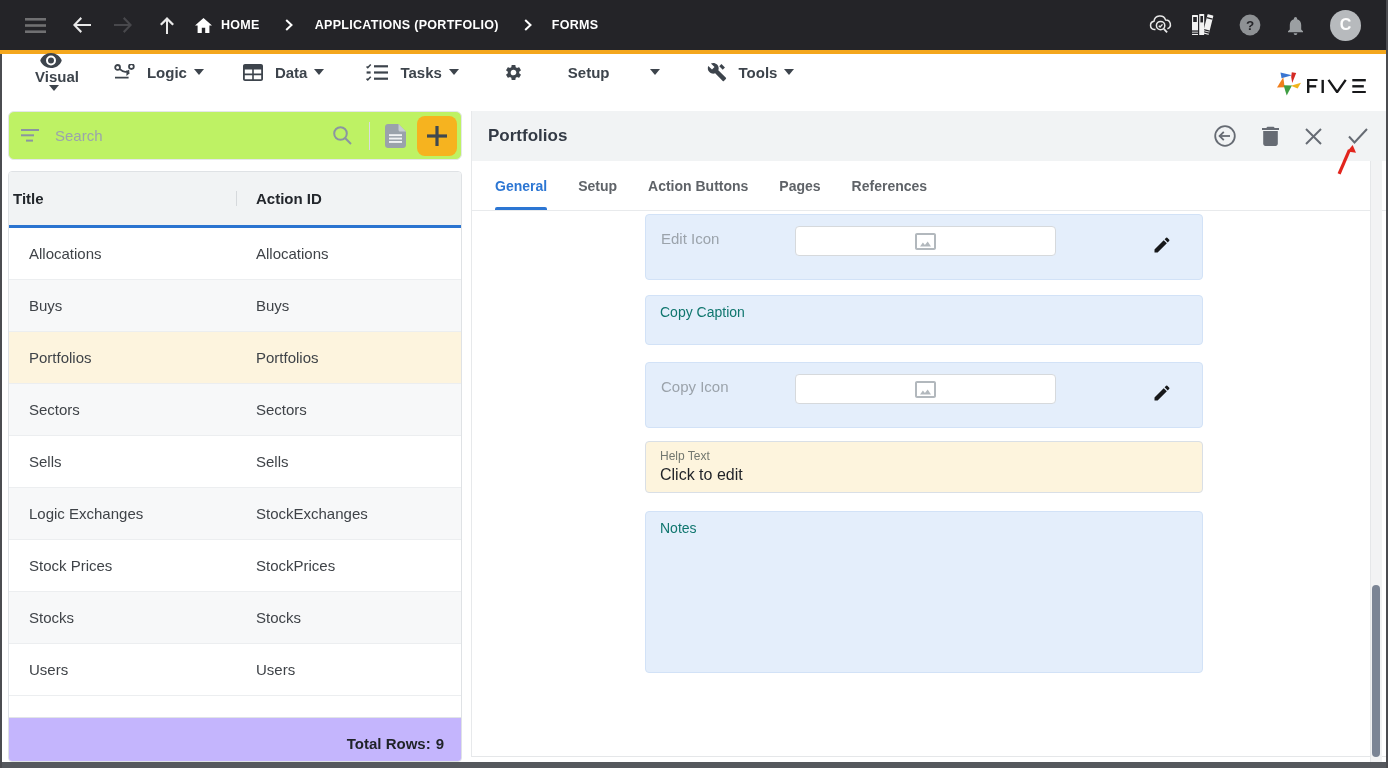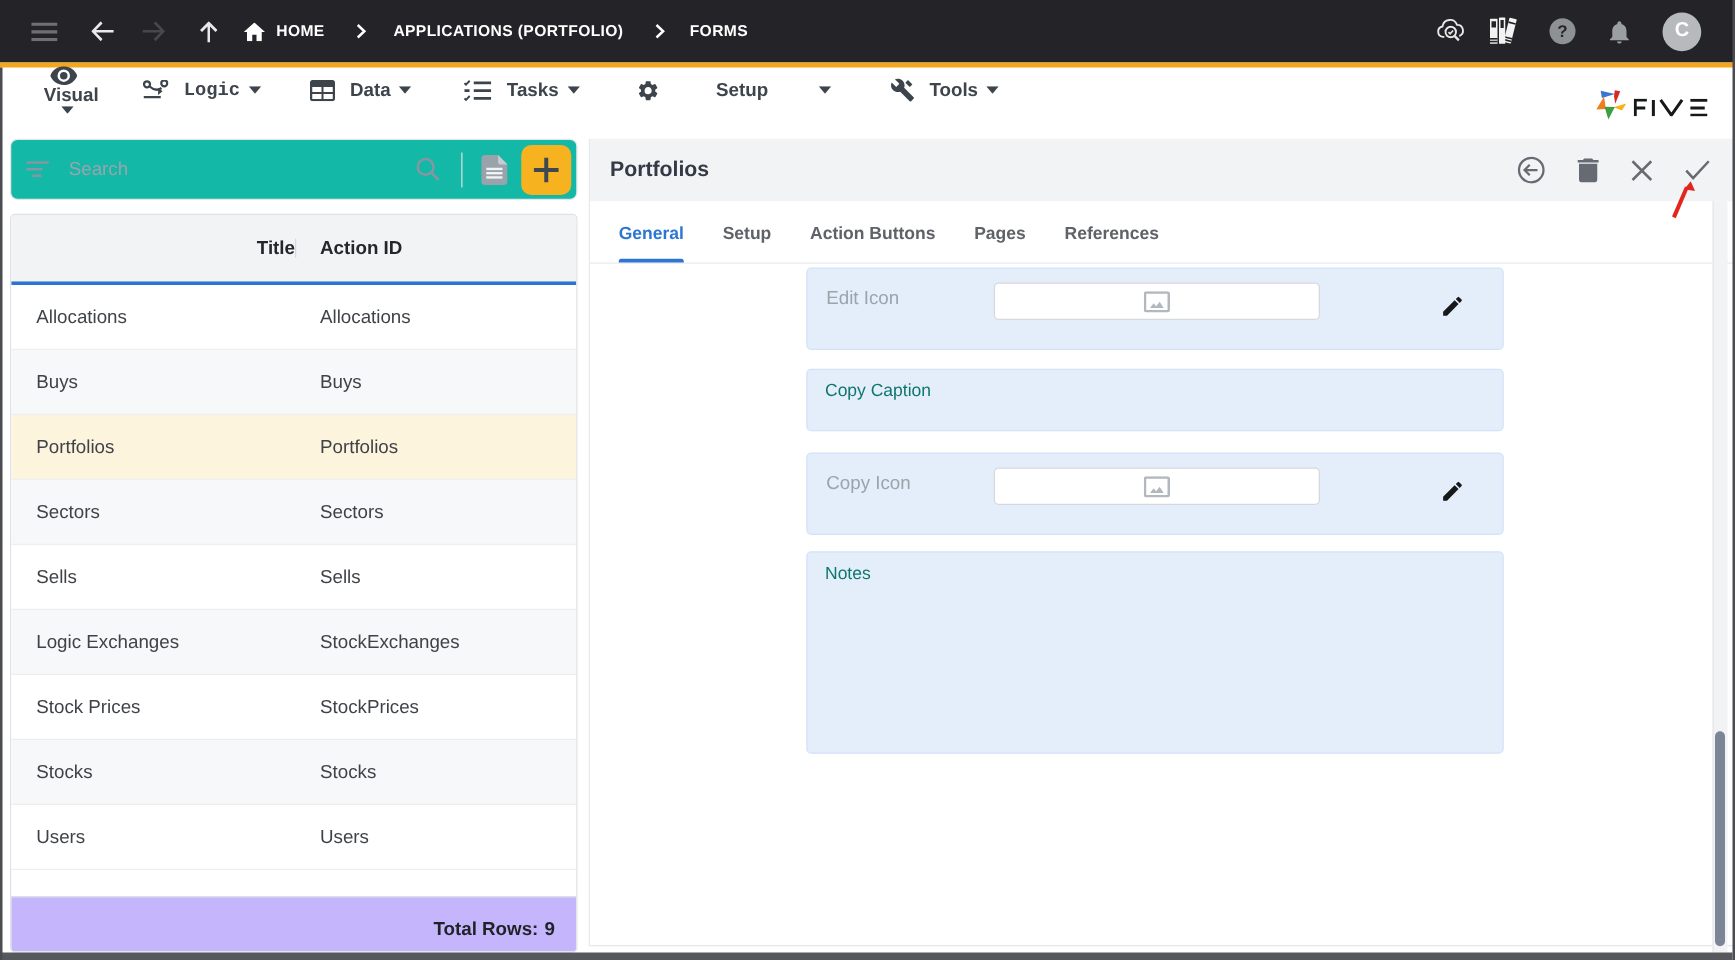--- a/index.html
+++ b/index.html
@@ -36,33 +36,33 @@
     align-items:center; justify-content:center; margin-right:27px;
   }
   .accent-line { position:absolute; top:50px; left:0; width:1388px; height:4px; background:#f4a71d; }
 
   
   .menubar { position:absolute; top:54px; left:0; height:36px; display:flex; align-items:center; }
   .menu-item { display:flex; align-items:center; color:#3d444c; cursor:default; }
   .menu-item .mi-label { font-size:15px; font-weight:bold; margin-left:12px; color:#3d444c; }
   .menu-item .mi-caret { margin-left:7px; display:flex; }
   .mi-visual { margin-left:23px;flex-direction:column; }
-  .mi-logic  { margin-left:35px;font-family:Liberation Mono, monospace; }
+  .mi-logic  { margin-left:35px; }
   .mi-data   { margin-left:39px; }
   .mi-tasks  { margin-left:42px; }
   .mi-setup  { margin-left:45px;gap:33px; }
   .mi-tools  { margin-left:47px; }
 
   .five-logo { position:absolute; top:72px; left:1277px; display:flex; align-items:flex-start; }
   .five-word { margin-left:6px; margin-top:7px; }
 
   
   .searchbar {
     position:absolute; left:8px; top:111px; width:454px; height:49px;
-    background:#14b8a6; border:1px solid #e4e7ea; border-radius:6px;
+    background:#bef264; border:1px solid #e4e7ea; border-radius:6px;
     display:flex; align-items:center;
   }
   .filter-ic { margin-left:12px; }
   .search-input {
     flex:1; border:none; outline:none; background:transparent;
     font-family:"Liberation Sans", sans-serif;
     font-size:15px; color:#3f4348; margin-left:15px; min-width:0;
   }
   .search-input::placeholder { color:#9ba4ac; }
   .search-ic { margin-right:17px; }
@@ -73,21 +73,21 @@
     margin-left:11px; margin-right:4px; display:flex; align-items:center; justify-content:center;
     cursor:pointer;
   }
 
   .table-card {
     position:absolute; left:8px; top:171px; width:454px; height:591px;
     background:#fff; border:1px solid #dfe2e5; border-radius:4px; overflow:hidden;
   }
   .thead { height:53px; background:#f1f3f4; display:flex; align-items:center; position:relative; }
   .th { font-size:15px; font-weight:bold; color:#23272c; }
-  .th-title { padding-left:4px; width:227px;text-align:right; }
+  .th-title { padding-left:4px; width:227px; }
   .th-div { width:1px; height:15px; background:#d6d9dc; }
   .th-action { padding-left:19px; }
   .blue-line { height:3px; background:#2b74d0; }
   .trow { height:52px; display:flex; align-items:center; border-bottom:1px solid #eceef0; font-size:15px; color:#3f4348; cursor:pointer; background:#fff; }
   .trow.alt { background:#f7f8f9; }
   .trow.selected { background:#fdf4de; }
   .td-title { padding-left:20px; width:228px; }
   .td-action { padding-left:19px; }
   .tfoot {
     position:absolute; bottom:0; left:0; width:100%; height:44px;
@@ -518,20 +518,24 @@
               <path d="M12.7 8.4l-2.8 3.6-2-2.4L5 13.4h11l-3.3-5z" fill="#b2b8bd"></path>
             </svg>
         </span>
         <button class="pencil-btn">
           <svg width="20" height="20" viewBox="0 0 24 24">
               <path d="M3 17.25V21h3.75L17.81 9.94l-3.75-3.75L3 17.25zM20.71 7.04c.39-.39.39-1.02 0-1.41l-2.34-2.34a.996.996 0 0 0-1.41 0l-1.83 1.83 3.75 3.75 1.83-1.83z" fill="#17181a"></path>
             </svg>
         </button>
       </div>
 
+      <div class="fbox help-box mb18">
+        <div class="help-label">Help Text</div>
+        <div class="help-value">Click to edit</div>
+      </div>
 
 
       <div class="fbox fblue notes-box">
         <div class="float-label">Notes</div>
       </div>
 
     </div>
   </section>
 
   <svg class="red-arrow" width="22" height="34" viewBox="0 0 22 34">

